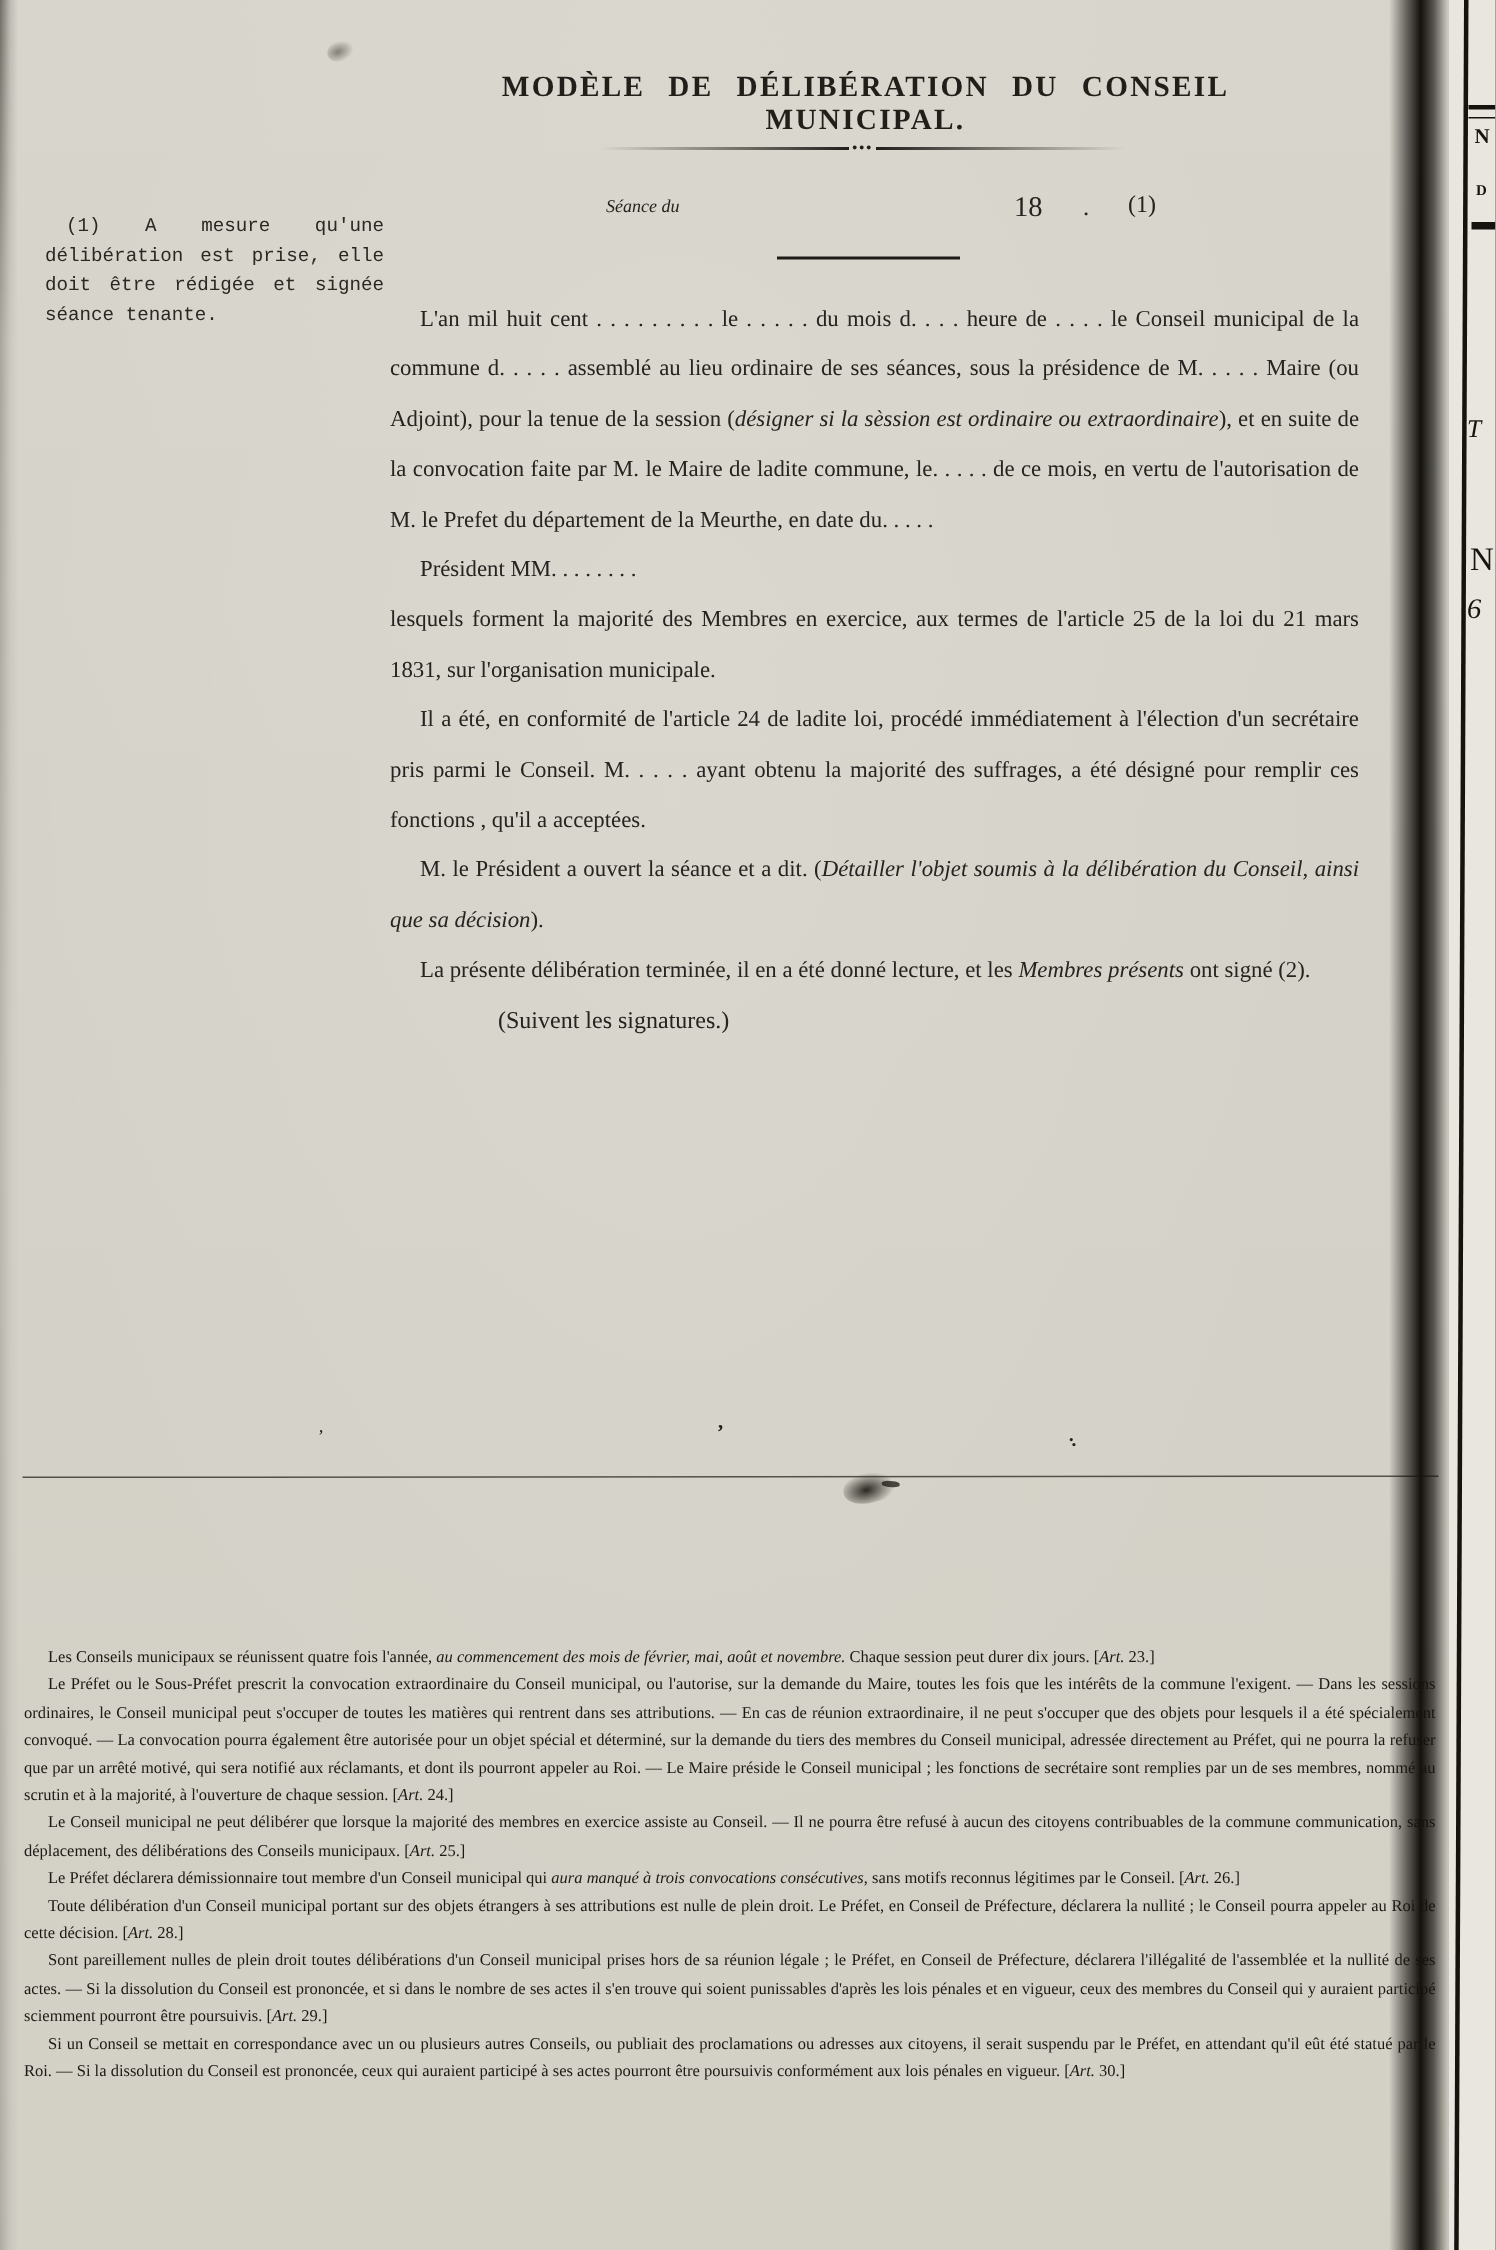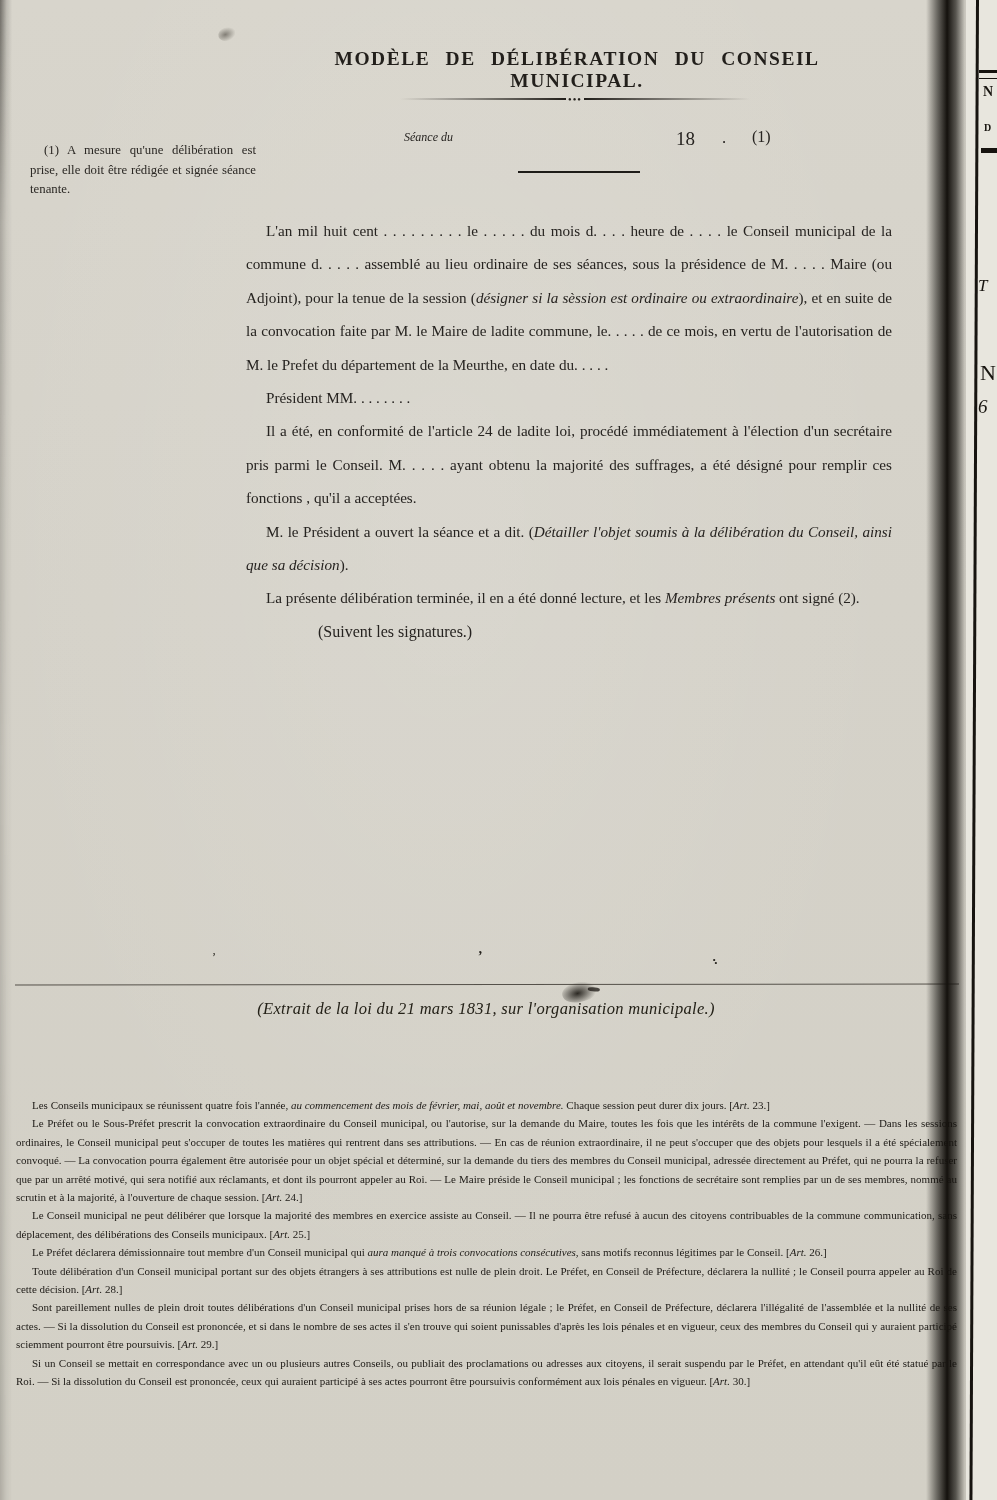--- a/index.html
+++ b/index.html
@@ -40,26 +40,26 @@
   .ornament .line{flex:1;height:2px;}
   .ornament .l-left{background:linear-gradient(to right, rgba(34,31,27,0), #221f1b);}
   .ornament .l-right{background:linear-gradient(to left, rgba(34,31,27,0), #221f1b);}
   .ornament .beads{font-size:6px;letter-spacing:1px;color:#221f1b;line-height:8px;padding:0 2px;}
   .seance-label{position:absolute;left:404px;top:130px;font-size:12px;font-style:italic;}
   .seance-year{position:absolute;left:676px;top:128px;font-size:19px;}
   .seance-dot{position:absolute;left:722px;top:128px;font-size:16.5px;}
   .seance-ref{position:absolute;left:752px;top:128px;font-size:16px;}
   .seance-rule{position:absolute;left:518px;top:171px;width:122px;height:2px;background:#1e1c18;}
   
-  .mnote{position:absolute;left:30px;width:226px;font-size:12.8px;line-height:19.5px;text-align:justify;color:#2b2824;}
+  .mnote{position:absolute;left:30px;width:226px;font-size:12.8px;line-height:19.5px;text-align:justify;color:#2b2824;font-family:Liberation Mono, monospace;}
   .mnote1{top:141px;}
   .mnote2{top:637px;}
   .mnote p{margin:0;text-indent:14px;}
   
-  .main-block{position:absolute;left:246px;top:196px;width:646px;font-size:15.2px;line-height:33.4px;text-align:justify;color:#262320;margin-top:18px;}
+  .main-block{position:absolute;left:260px;top:196px;width:646px;font-size:15.2px;line-height:33.4px;text-align:justify;color:#262320;}
   .main-block p{margin:0;}
   .main-block p.ind{text-indent:20px;}
   .sig-line{margin-top:26px;padding-left:72px;font-size:16px;}
   
   .section-divider{position:absolute;left:15px;top:984px;width:944px;height:1px;background:#55514a;transform:rotate(-0.05deg);}
   .extract-heading{position:absolute;left:16px;top:999px;width:940px;text-align:center;font-size:16.5px;font-style:italic;color:#242118;letter-spacing:0.3px;}
   .extract-block{position:absolute;left:16px;top:1096px;width:941px;font-size:11px;line-height:18.4px;text-align:justify;color:#1d1a16;}
   .extract-block p{margin:0;text-indent:16px;}
   
   .smudge-top{position:absolute;left:218px;top:27px;width:18px;height:14px;
@@ -94,33 +94,33 @@
   <div class="seance-ref">(1)</div>
   <div class="seance-rule"></div>
 
   <div class="mnote mnote1">
     <p>(1) A mesure qu'une délibération est prise, elle doit être rédigée et signée séance tenante.</p>
   </div>
 
   <div class="main-block">
     <p class="ind"><span>L'an mil huit cent . . . . . . . . . le . . . . . du mois d. . . . heure de . . . . le Conseil municipal de la commune d. . . . . assemblé au lieu ordinaire de ses séances, sous la présidence de M. . . . . Maire (ou Adjoint), pour la tenue de la session (</span><span class="it">désigner si la sèssion est ordinaire ou extraordinaire</span><span>), et en suite de la convocation faite par M. le Maire de ladite commune, le. . . . . de ce mois, en vertu de l'autorisation de M. le Prefet du département de la Meurthe, en date du. . . . .</span></p>
     <p class="ind"><span>Président MM. . . . . . . .</span></p>
+    <p><span>lesquels forment la majorité des Membres en exercice, aux termes de l'article 25 de la loi du 21 mars 1831, sur l'organisation municipale.</span></p>
     <p class="ind"><span>Il a été, en conformité de l'article 24 de ladite loi, procédé immédiatement à l'élection d'un secrétaire pris parmi le Conseil. M. . . . . ayant obtenu la majorité des suffrages, a été désigné pour remplir ces fonctions , qu'il a acceptées.</span></p>
     <p class="ind"><span>M. le Président a ouvert la séance et a dit. (</span><span class="it">Détailler l'objet soumis à la délibération du Conseil, ainsi que sa décision</span><span>).</span></p>
     <p class="ind"><span>La présente délibération terminée, il en a été donné lecture, et les </span><span class="it">Membres présents</span><span> ont signé (2).</span></p>
     <p class="sig-line">(Suivent les signatures.)</p>
   </div>
 
   <span class="speck speck1">’</span>
   <span class="speck speck2">‚</span>
   <span class="speck speck3">·.</span>
 
   <div class="section-divider"></div>
   <div class="smudge-extract"></div>
-  <div class="extract-heading"><span class="it">(Extrait de la loi du 21 mars 1831, sur l'organisation municipale.)</span></div>
   <div class="extract-block">
     <p><span>Les Conseils municipaux se réunissent quatre fois l'année, </span><span class="it">au commencement des mois de février, mai, août et novembre.</span><span> Chaque session peut durer dix jours. [</span><span class="it">Art.</span><span> 23.]</span></p>
     <p><span>Le Préfet ou le Sous-Préfet prescrit la convocation extraordinaire du Conseil municipal, ou l'autorise, sur la demande du Maire, toutes les fois que les intérêts de la commune l'exigent. — Dans les sessions ordinaires, le Conseil municipal peut s'occuper de toutes les matières qui rentrent dans ses attributions. — En cas de réunion extraordinaire, il ne peut s'occuper que des objets pour lesquels il a été spécialement convoqué. — La convocation pourra également être autorisée pour un objet spécial et déterminé, sur la demande du tiers des membres du Conseil municipal, adressée directement au Préfet, qui ne pourra la refuser que par un arrêté motivé, qui sera notifié aux réclamants, et dont ils pourront appeler au Roi. — Le Maire préside le Conseil municipal ; les fonctions de secrétaire sont remplies par un de ses membres, nommé au scrutin et à la majorité, à l'ouverture de chaque session. [</span><span class="it">Art.</span><span> 24.]</span></p>
     <p><span>Le Conseil municipal ne peut délibérer que lorsque la majorité des membres en exercice assiste au Conseil. — Il ne pourra être refusé à aucun des citoyens contribuables de la commune communication, sans déplacement, des délibérations des Conseils municipaux. [</span><span class="it">Art.</span><span> 25.]</span></p>
     <p><span>Le Préfet déclarera démissionnaire tout membre d'un Conseil municipal qui </span><span class="it">aura manqué à trois convocations consécutives</span><span>, sans motifs reconnus légitimes par le Conseil. [</span><span class="it">Art.</span><span> 26.]</span></p>
     <p><span>Toute délibération d'un Conseil municipal portant sur des objets étrangers à ses attributions est nulle de plein droit. Le Préfet, en Conseil de Préfecture, déclarera la nullité ; le Conseil pourra appeler au Roi de cette décision. [</span><span class="it">Art.</span><span> 28.]</span></p>
     <p><span>Sont pareillement nulles de plein droit toutes délibérations d'un Conseil municipal prises hors de sa réunion légale ; le Préfet, en Conseil de Préfecture, déclarera l'illégalité de l'assemblée et la nullité de ses actes. — Si la dissolution du Conseil est prononcée, et si dans le nombre de ses actes il s'en trouve qui soient punissables d'après les lois pénales et en vigueur, ceux des membres du Conseil qui y auraient participé sciemment pourront être poursuivis. [</span><span class="it">Art.</span><span> 29.]</span></p>
     <p><span>Si un Conseil se mettait en correspondance avec un ou plusieurs autres Conseils, ou publiait des proclamations ou adresses aux citoyens, il serait suspendu par le Préfet, en attendant qu'il eût été statué par le Roi. — Si la dissolution du Conseil est prononcée, ceux qui auraient participé à ses actes pourront être poursuivis conformément aux lois pénales en vigueur. [</span><span class="it">Art.</span><span> 30.]</span></p>
   </div>
 

